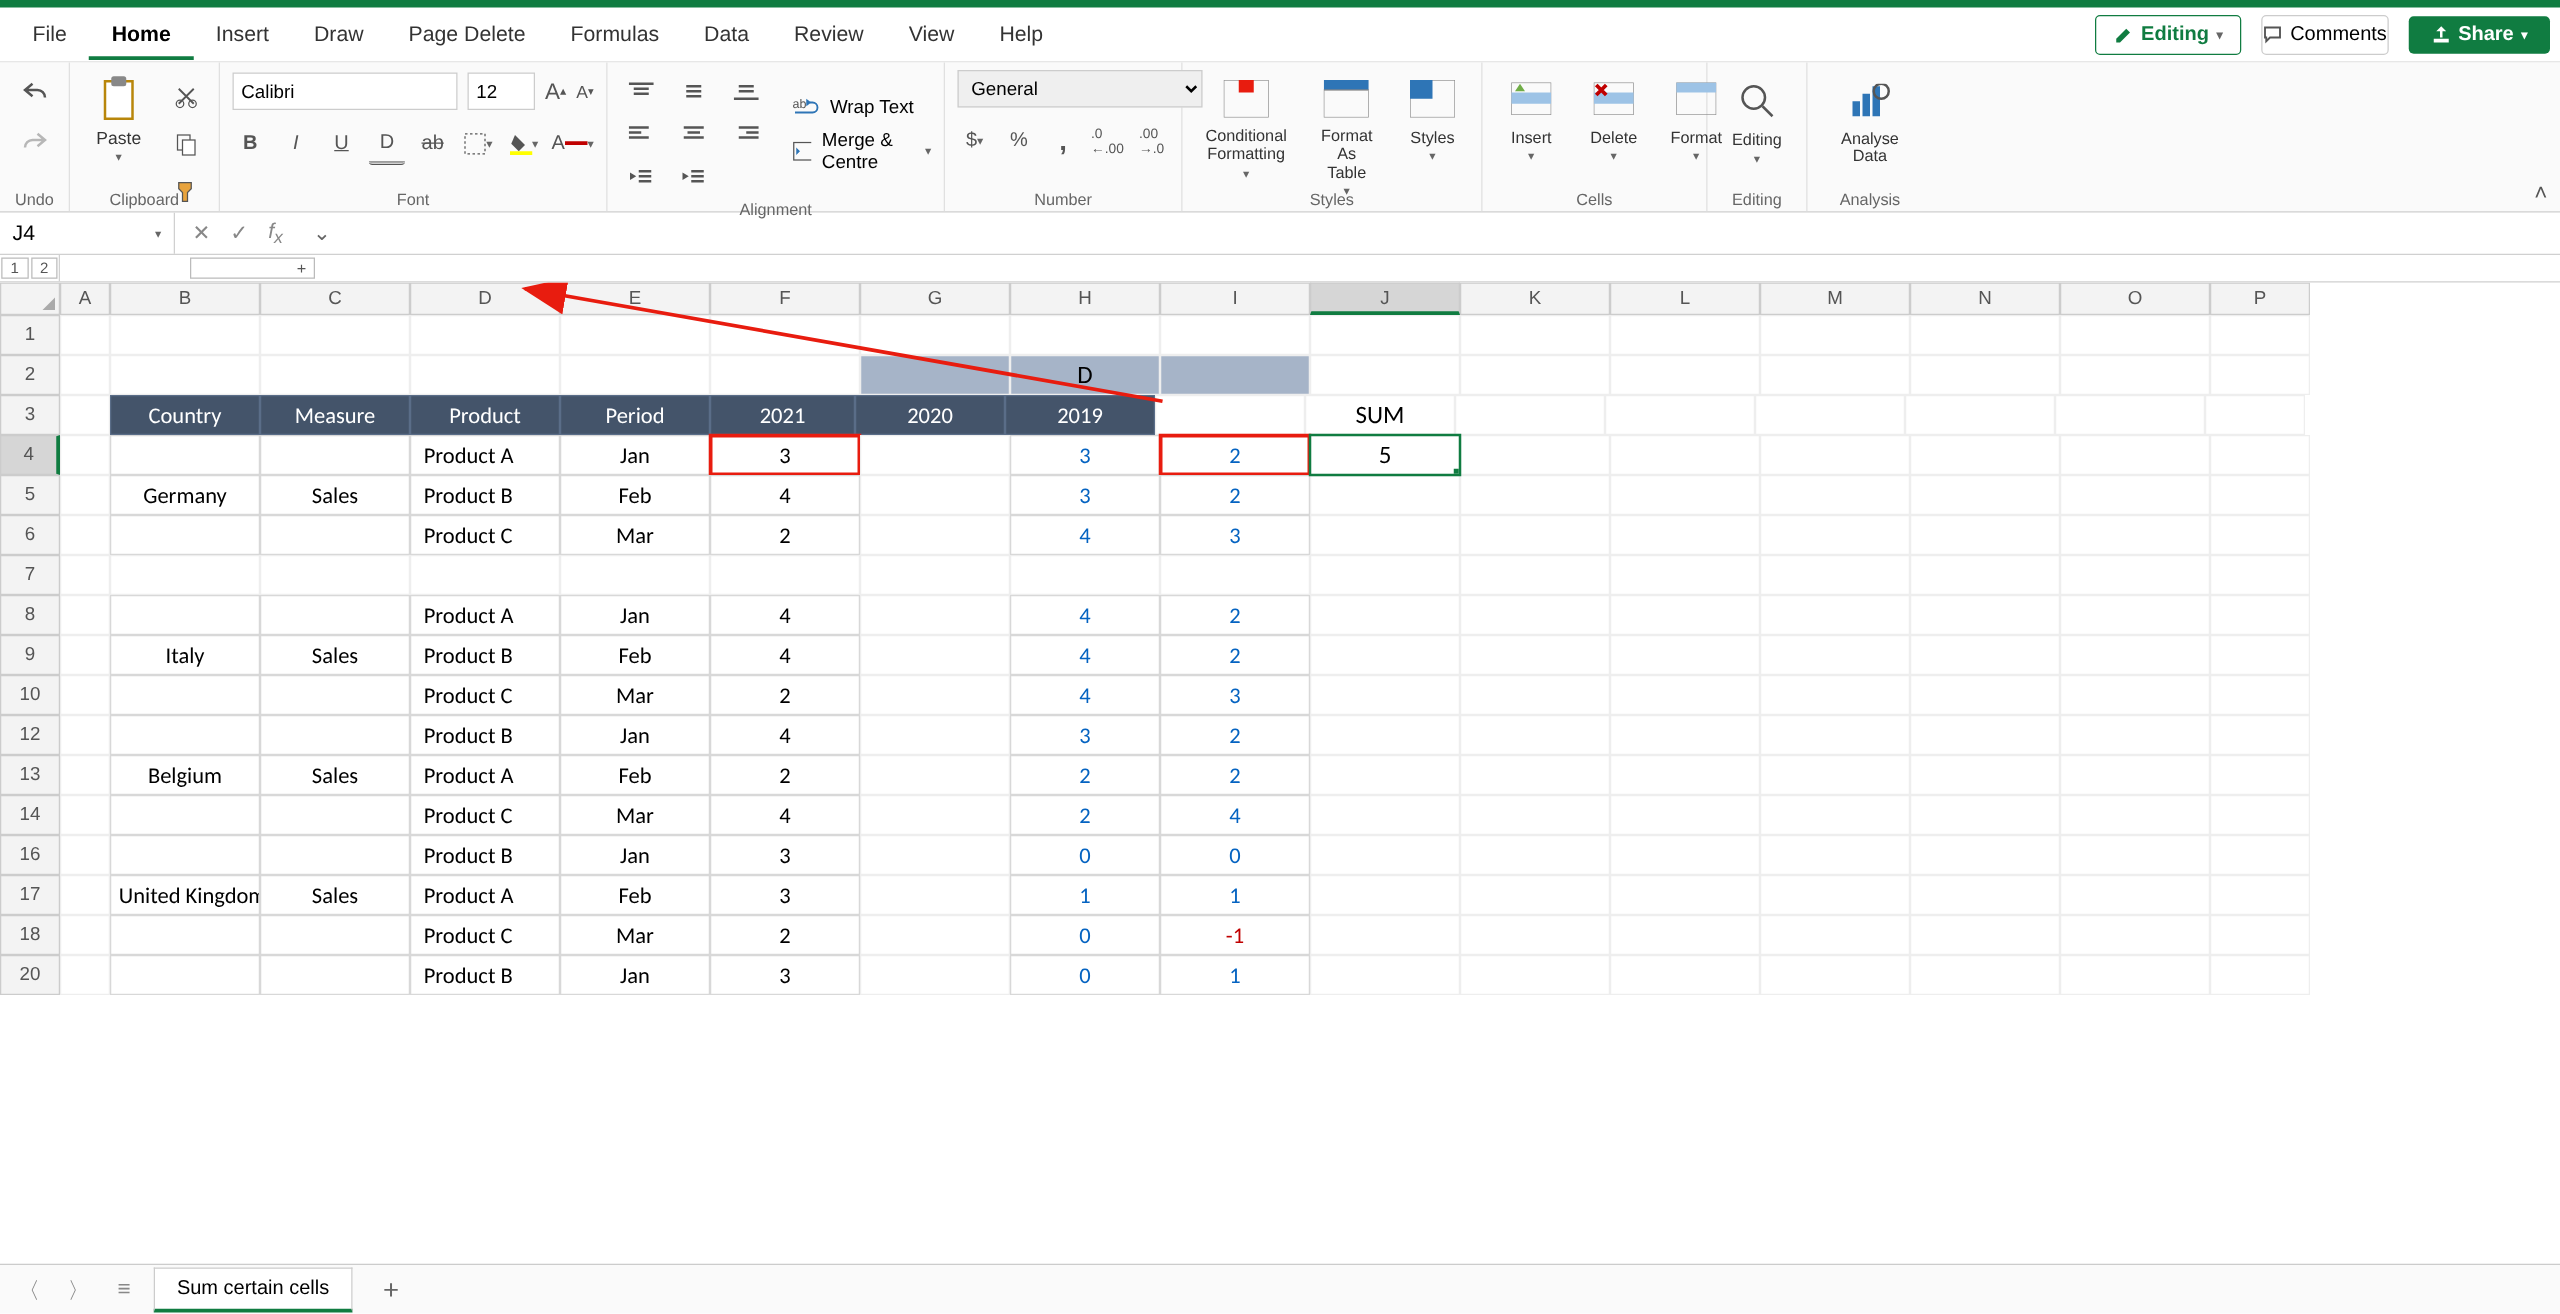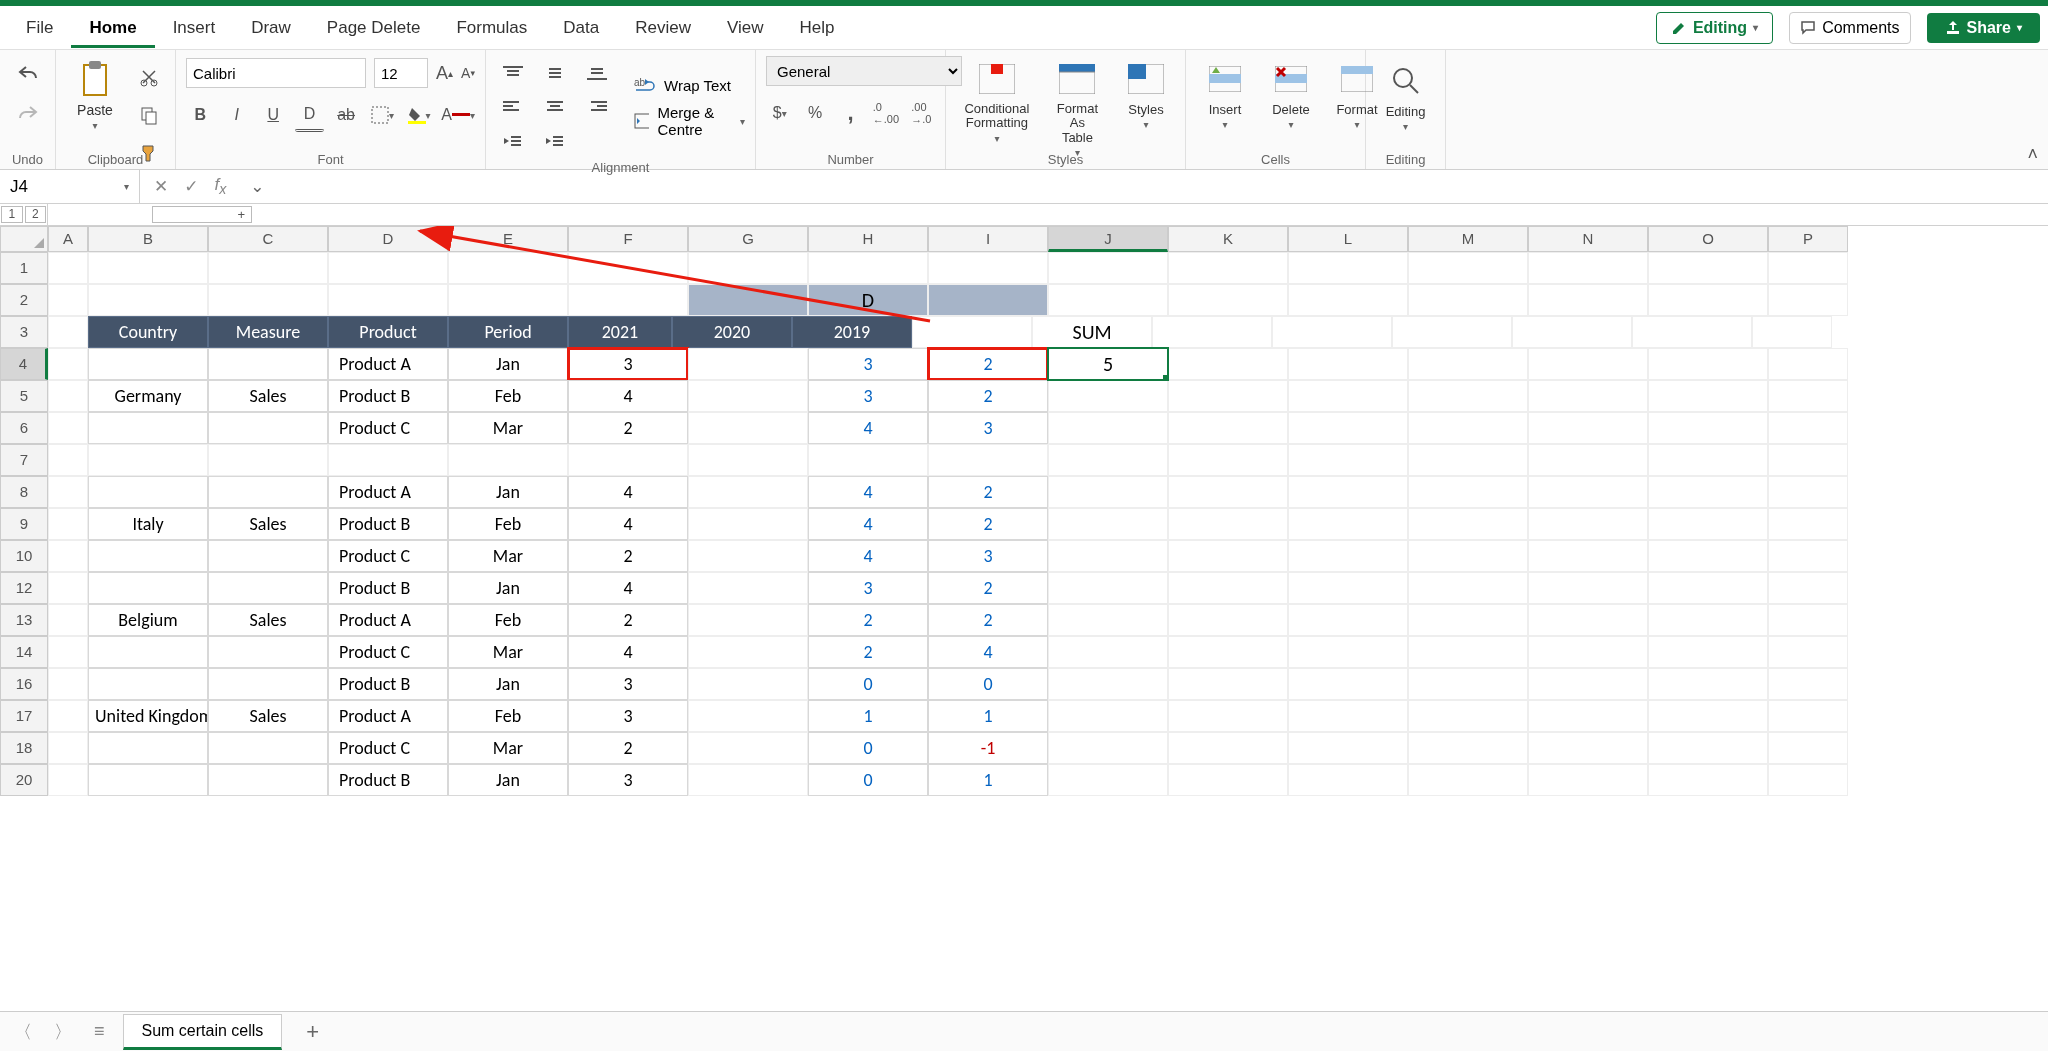--- a/index.html
+++ b/index.html
@@ -3,21 +3,21 @@
 <meta charset="utf-8">
 <style>
   * { box-sizing: border-box; margin: 0; padding: 0; font-family: "Segoe UI", Arial, sans-serif; }
   body { background:#fff; width:2048px; height:1051px; overflow:hidden; user-select:none; position:relative; }
   .titlebar { height:6px; background:#107c41; }
   .menubar { height:44px; display:flex; align-items:center; padding:0 8px; gap:4px; border-bottom:1px solid #e0e0e0; }
   .menubar .tab { padding:8px 18px; font-size:17px; color:#333; cursor:pointer; }
   .menubar .tab.active { font-weight:600; border-bottom:3px solid #107c41; color:#000; }
   .menubar .spacer { flex:1; }
   .editing-btn { border:1px solid #107c41; border-radius:4px; padding:6px 14px; color:#107c41; font-size:16px; font-weight:600; display:flex; align-items:center; gap:6px; cursor:pointer; background:#fff; }
-  .comments-btn { border:1px solid #ccc; border-radius:4px; padding:6px 10px; font-size:16px; display:flex; align-items:center; gap:6px; cursor:pointer; background:#fff; }
+  .comments-btn { border:1px solid #ccc; border-radius:4px; padding:6px 0; font-size:16px; display:flex; align-items:center; gap:6px; cursor:pointer; background:#fff; }
   .share-btn { border-radius:4px; padding:6px 18px; font-size:16px; font-weight:600; background:#107c41; color:#fff; display:flex; align-items:center; gap:6px; cursor:pointer; }
   .ribbon { height:120px; background:#fafafa; border-bottom:1px solid #d0d0d0; display:flex; position:relative; }
   .rgroup { border-right:1px solid #e0e0e0; display:flex; flex-direction:column; justify-content:space-between; padding:6px 10px 2px 10px; }
   .rgroup-label { text-align:center; font-size:13px; color:#666; padding-top:2px; }
   .rrow { display:flex; align-items:center; gap:8px; }
   .ricon { width:34px; height:34px; display:flex; align-items:center; justify-content:center; cursor:pointer; color:#555; border-radius:3px; }
   .rlarge { display:flex; flex-direction:column; align-items:center; gap:2px; cursor:pointer; font-size:14px; color:#333; padding:2px 8px; }
   .rlarge-icon { width:42px; height:42px; display:flex; align-items:center; justify-content:center; }
   .font-sel { height:30px; border:1px solid #ccc; font-size:15px; padding:2px 6px; }
   .chev { font-size:10px; color:#666; }
@@ -370,20 +370,34 @@
             <circle cx="12" cy="12" r="9" fill="none" stroke="#555" stroke-width="2"></circle>
             <line x1="19" y1="19" x2="27" y2="27" stroke="#555" stroke-width="2"></line>
           </svg>
         </div>
       <span style="font-size:13px">Editing</span>
         <span class="chev">▾</span>
     </div>
     <div class="rgroup-label">Editing</div>
   </div>
 
+  <div class="rgroup" style="width:100px;border-right:none">
+    <div class="rlarge" style="height:80px;justify-content:center">
+      <div class="rlarge-icon">
+          <svg width="32" height="28">
+            <rect x="2" y="14" width="6" height="12" fill="#2e75b6"></rect>
+            <rect x="10" y="8" width="6" height="18" fill="#2e75b6"></rect>
+            <rect x="18" y="2" width="6" height="24" fill="#2e75b6"></rect>
+            <circle cx="25" cy="6" r="6" fill="none" stroke="#555" stroke-width="2"></circle>
+          </svg>
+        </div>
+      <span style="font-size:13px;text-align:center;line-height:1.1">Analyse Data</span>
+    </div>
+    <div class="rgroup-label">Analysis</div>
+  </div>
 
   <div class="ribbon-collapse">˄</div>
 </div>
 
 <div class="formulabar">
   <div class="namebox">
     <span>J4</span>
     <span class="chev">▾</span>
   </div>
   <div class="fx-ctrls">
@@ -462,21 +476,21 @@
         <div class="cell" style="width: 120px;"></div>
         <div class="cell" style="width: 80px;"></div>
       </div>
       <div class="gridrow">
         <div class="rowhdr">3</div>
         <div class="cell" style="width: 40px;"></div>
         <div class="cell tbl-hdr-cell" style="width: 120px;">Country</div>
         <div class="cell tbl-hdr-cell" style="width: 120px;">Measure</div>
         <div class="cell tbl-hdr-cell" style="width: 120px;">Product</div>
         <div class="cell tbl-hdr-cell" style="width: 120px;">Period</div>
-        <div class="cell tbl-hdr-cell" style="width: 104px;">2021</div>
+        <div class="cell tbl-hdr-cell" style="width: 116px;">2021</div>
         <div class="cell tbl-hdr-cell" style="width: 120px;">2020</div>
         <div class="cell tbl-hdr-cell" style="width: 120px;">2019</div>
         <div class="cell" style="width: 120px;"></div>
         <div class="cell" style="width: 120px;;text-align:center;font-size:20px">SUM</div>
         <div class="cell" style="width: 120px;"></div>
         <div class="cell" style="width: 120px;"></div>
         <div class="cell" style="width: 120px;"></div>
         <div class="cell" style="width: 120px;"></div>
         <div class="cell" style="width: 120px;"></div>
         <div class="cell" style="width: 80px;"></div>

